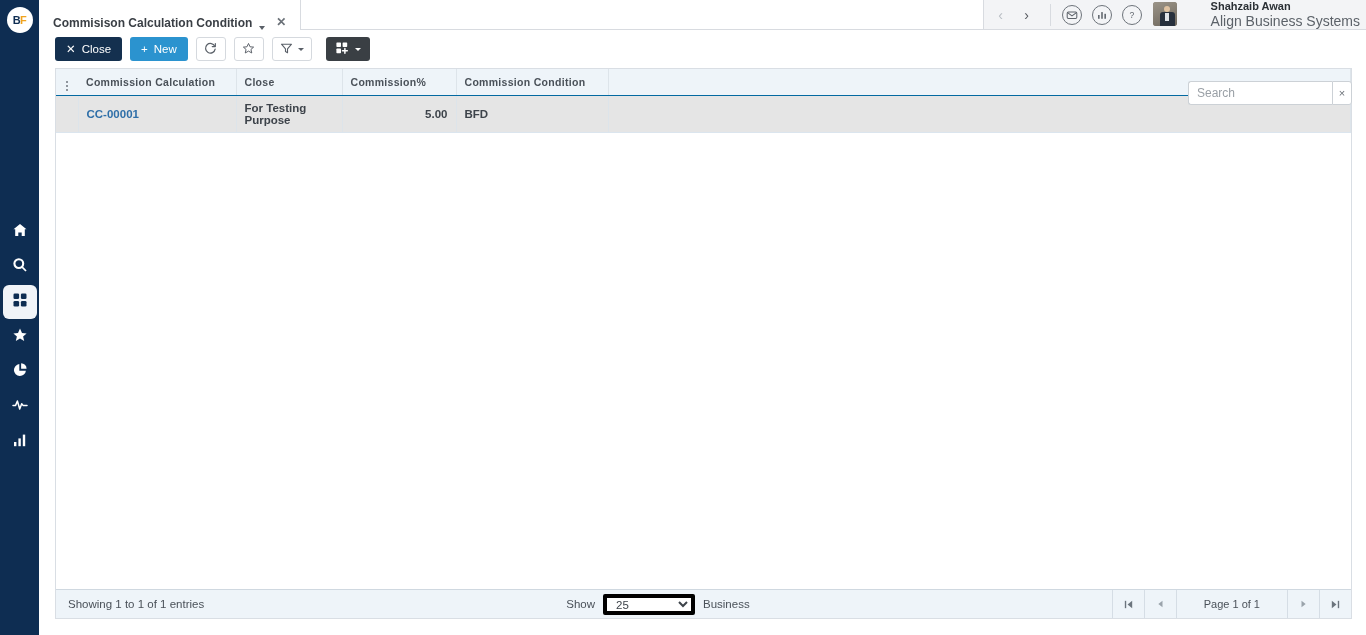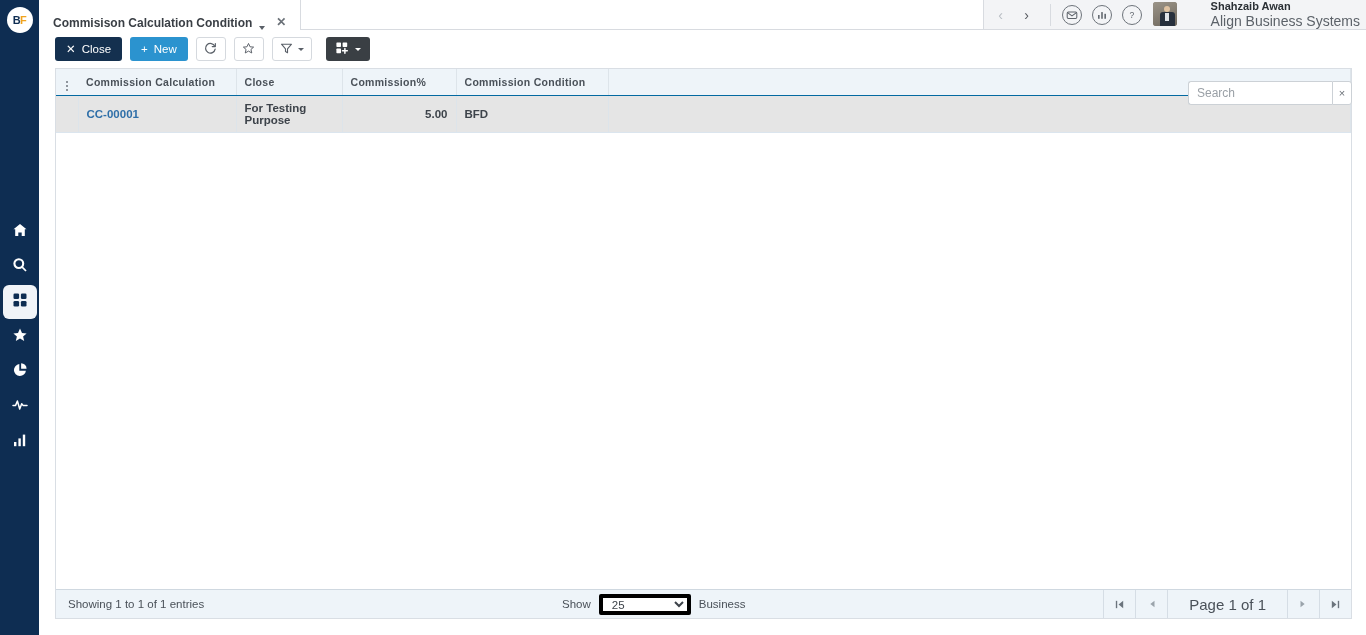--- a/index.html
+++ b/index.html
@@ -163,22 +163,22 @@
     font-size: 11.5px; color: #3d434a; background: #fff; padding-left: 5px;
     font-family: "Liberation Sans", sans-serif; cursor: pointer;
   }
   .footer-right { display: flex; align-items: center; margin-left: auto; }
   .pg-btn {
     width: 32px; height: 28px; display: flex; align-items: center; justify-content: center;
     border-left: 1px solid #d5dde5; color: #9aa3ab; cursor: pointer;
   }
   .pg-btn.dark { color: #6b747d; }
   .pg-label {
-    padding: 0 21px; height: 28px; display: flex; align-items: center;
-    border-left: 1px solid #d5dde5; color: #4a5159; font-size: 15px; white-space: nowrap;
+    padding: 0 27px; height: 28px; display: flex; align-items: center;
+    border-left: 1px solid #d5dde5; color: #4a5159; font-size: 11px; white-space: nowrap;
   }
   .outer-bottom { height: 16px; background: #ffffff; }
 </style>
 </head>
 <body>
 
 <div class="app">
 
   <div class="sidebar">
     <div class="logo-wrap">

